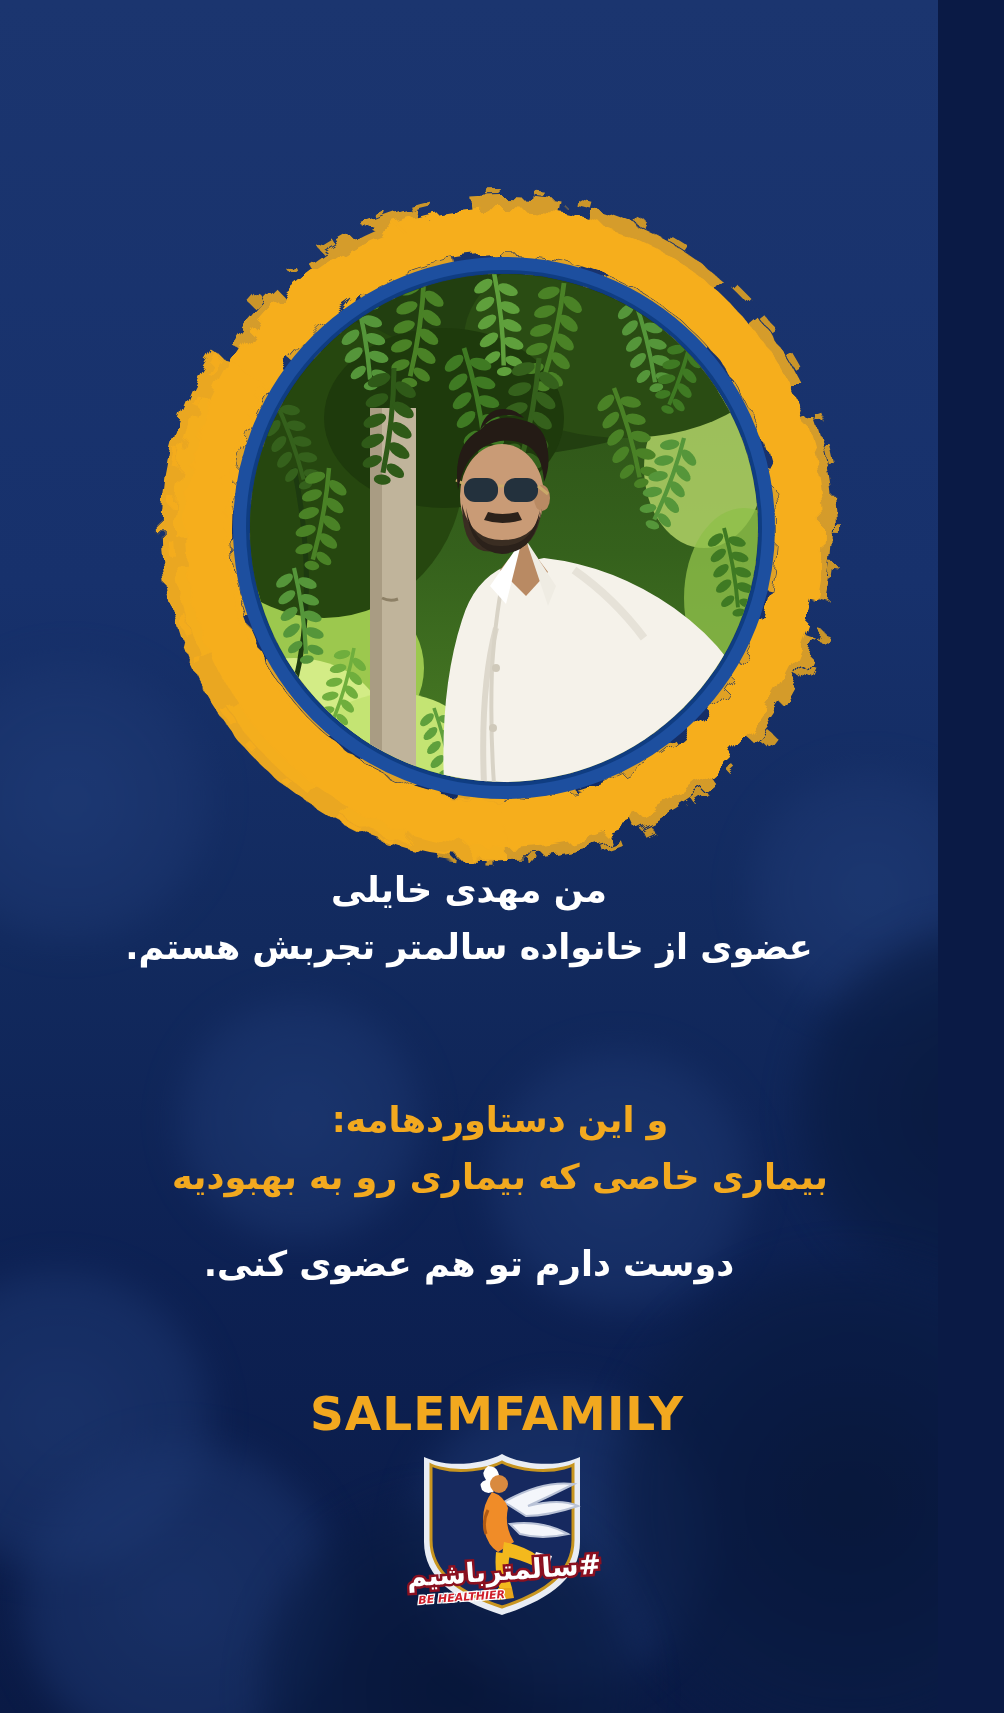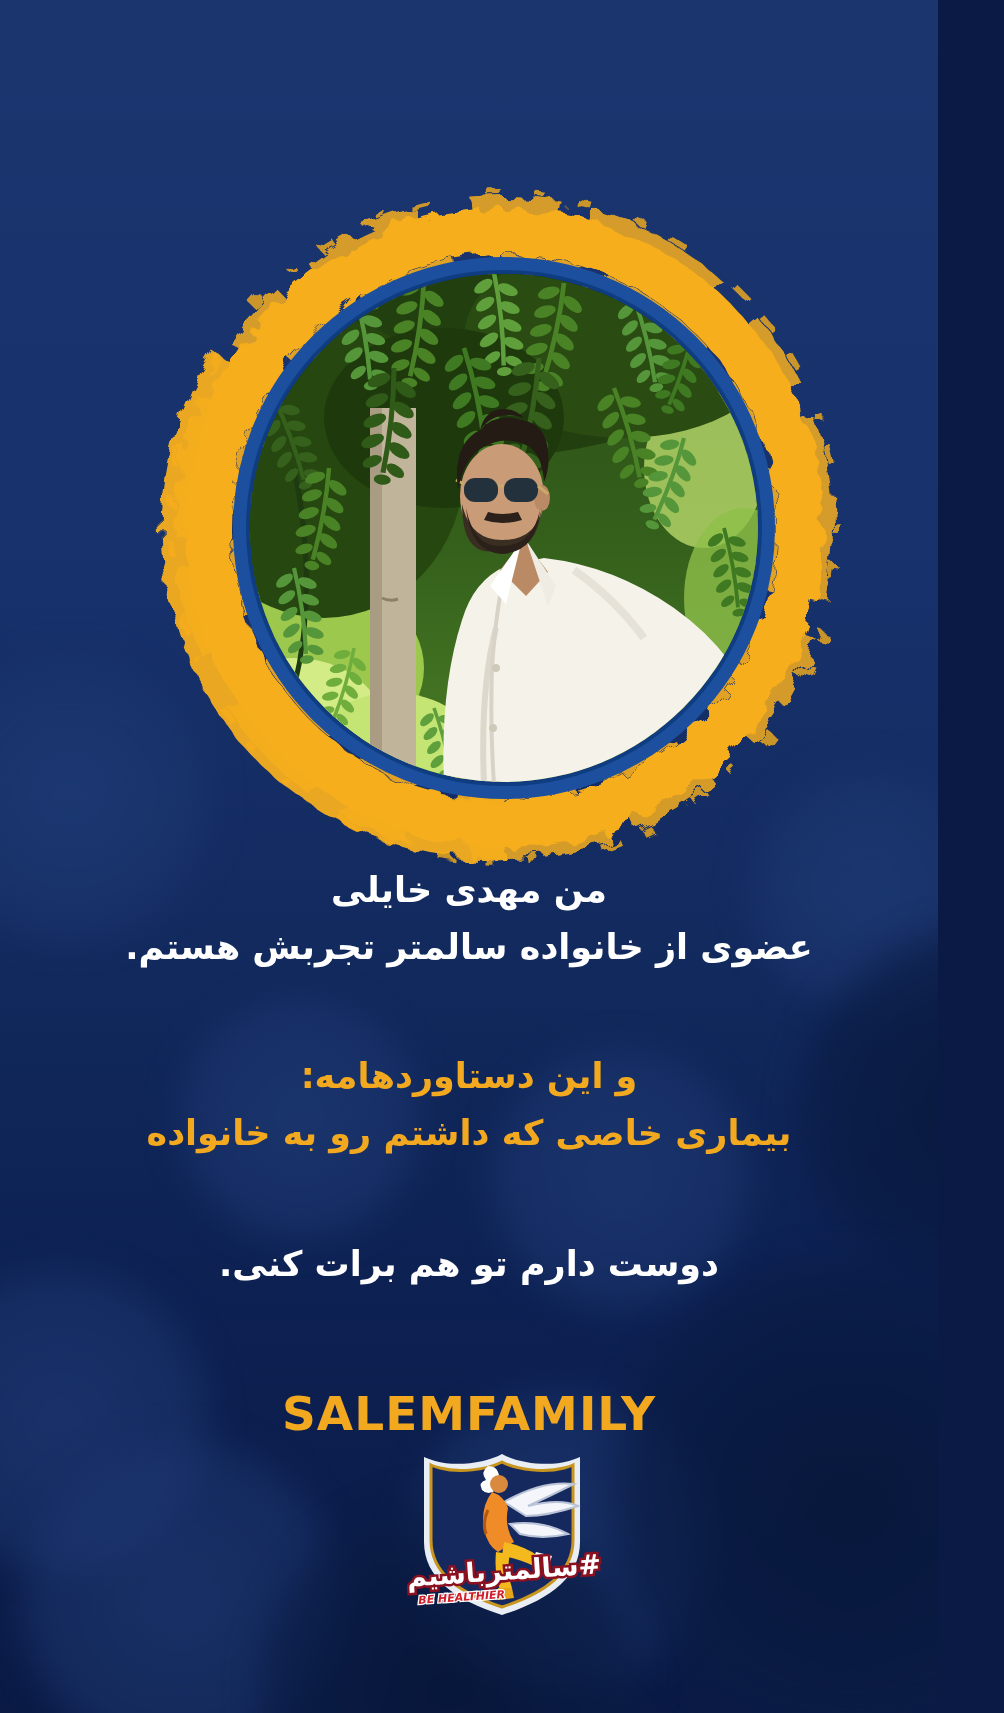--- a/index.html
+++ b/index.html
@@ -9,21 +9,21 @@
     font-family:"DejaVu Sans","Liberation Sans",sans-serif;
   }
   .blob{position:absolute;border-radius:50%;filter:blur(16px);pointer-events:none;}
   .blob.light{background:radial-gradient(circle,#24427f 0%,#1c366f 60%,rgba(28,54,111,0) 72%);opacity:.55;}
   .blob.dark{background:radial-gradient(circle,#071535 0%,#0a1c44 60%,rgba(10,28,68,0) 74%);opacity:.7;}
   .ring-wrap{position:absolute;left:144px;top:168px;width:720px;height:720px;}
   .txt{position:absolute;left:0;width:100%;text-align:center;font-weight:700;}
   .fa{direction:rtl;font-size:35px;line-height:57px;letter-spacing:0;}
   .white{color:#ffffff;}
   .gold{color:#f2a91f;}
-  .promo{font-size:47px;letter-spacing:1px;color:#f2a81f;font-weight:700;}
+  .promo{font-size:47px;letter-spacing:1px;color:#f2a81f;font-weight:700;margin-left:28px;}
   .logo-wrap{position:absolute;left:392px;top:1450px;width:220px;height:170px;}
   .logo-wrap svg{display:block;}
 </style>
 </head>
 <body>
 
 <div class="canvas">
 
   <div class="blob light" style="left:-80px;top:650px;width:300px;height:300px;"></div>
   <div class="blob light" style="left:740px;top:760px;width:260px;height:260px;"></div>
@@ -155,27 +155,27 @@
         </g>
       </g>
     </svg>
   </div>
 
   <div class="txt fa white" style="top:862px;">
     <div>من مهدی خایلی</div>
     <div>عضوی از خانواده سالمتر تجربش هستم.</div>
   </div>
 
-  <div class="txt fa gold" style="top:1048px;">
+  <div class="txt fa gold" style="top:1092px;padding-left:31px;">
     <div>و این دستاوردهامه:</div>
-    <div>بیماری خاصی که داشتم رو به خانواده</div>
+    <div>بیماری خاصی که بیماری رو به بهبودیه</div>
   </div>
 
   <div class="txt fa white" style="top:1236px;">
-    <div>دوست دارم تو هم برات کنی.</div>
+    <div>دوست دارم تو هم عضوی کنی.</div>
   </div>
 
   <div class="txt promo" style="top:1386px;">SALEMFAMILY</div>
 
   <div class="logo-wrap">
     <svg width="220" height="170" viewBox="0 0 220 170">
 
       <g>
         <path d="M110,4 C126,13 156,17 177,11 C181,10 185,8 188,7 L188,92 C188,128 157,150 110,165 C63,150 32,128 32,92 L32,7 C35,8 39,10 43,11 C64,17 94,13 110,4 Z" fill="#e9edf4"></path>
         <path d="M110,12 C125,20 153,23 172,18 C176,17 179,16 181,15 L181,90 C181,123 153,143 110,157 C67,143 39,123 39,90 L39,15 C41,16 44,17 48,18 C67,23 95,20 110,12 Z" fill="#16295f" stroke="#c8951f" stroke-width="3"></path>

